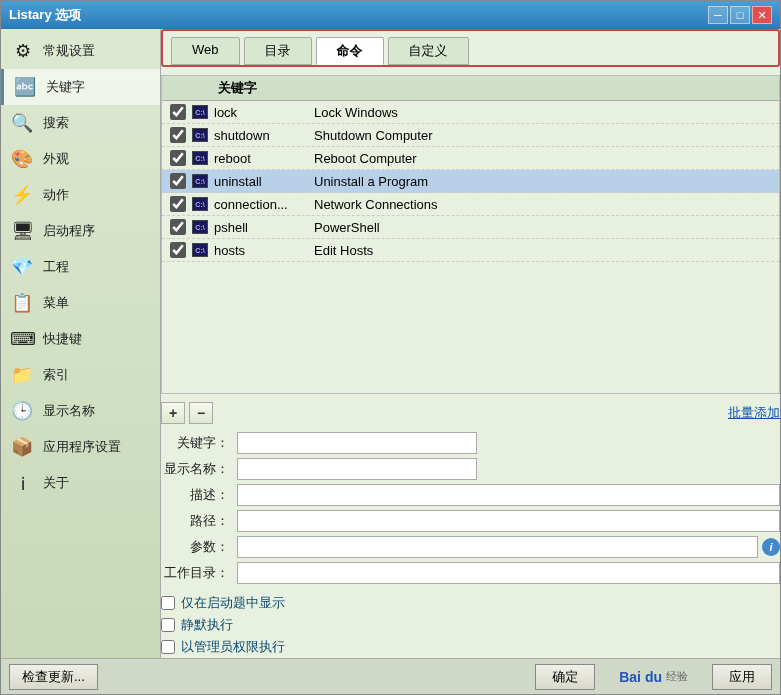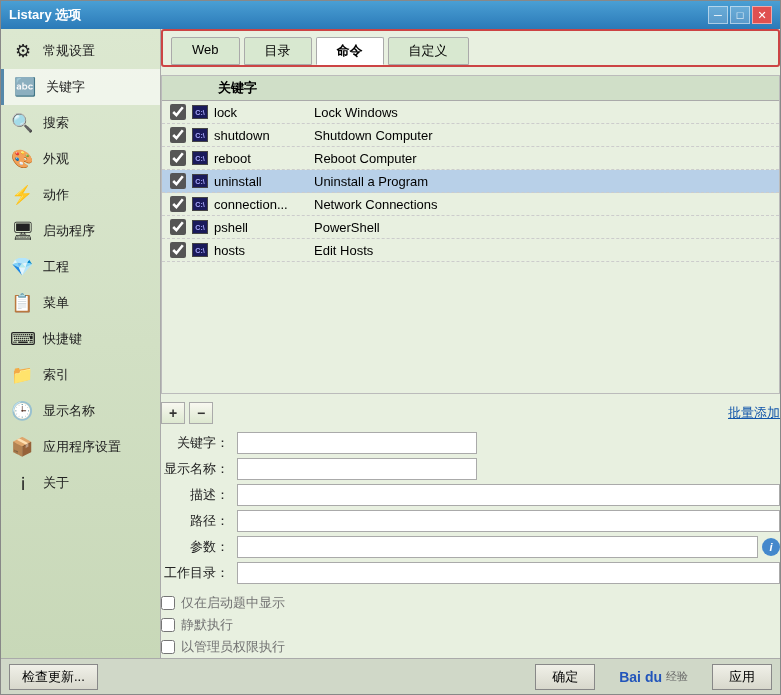--- a/index.html
+++ b/index.html
@@ -312,21 +312,21 @@
       padding: 2px 0;
     }
 
     .checkbox-row input {
       width: 14px;
       height: 14px;
     }
 
     .checkbox-label {
       font-size: 13px;
-      color: #737373;
+      color: #0c4a6e;
     }
 
     
     .bottom-bar {
       height: 36px;
       background: #d0d8c8;
       border-top: 1px solid #aaa;
       display: flex;
       align-items: center;
       padding: 0 8px;

